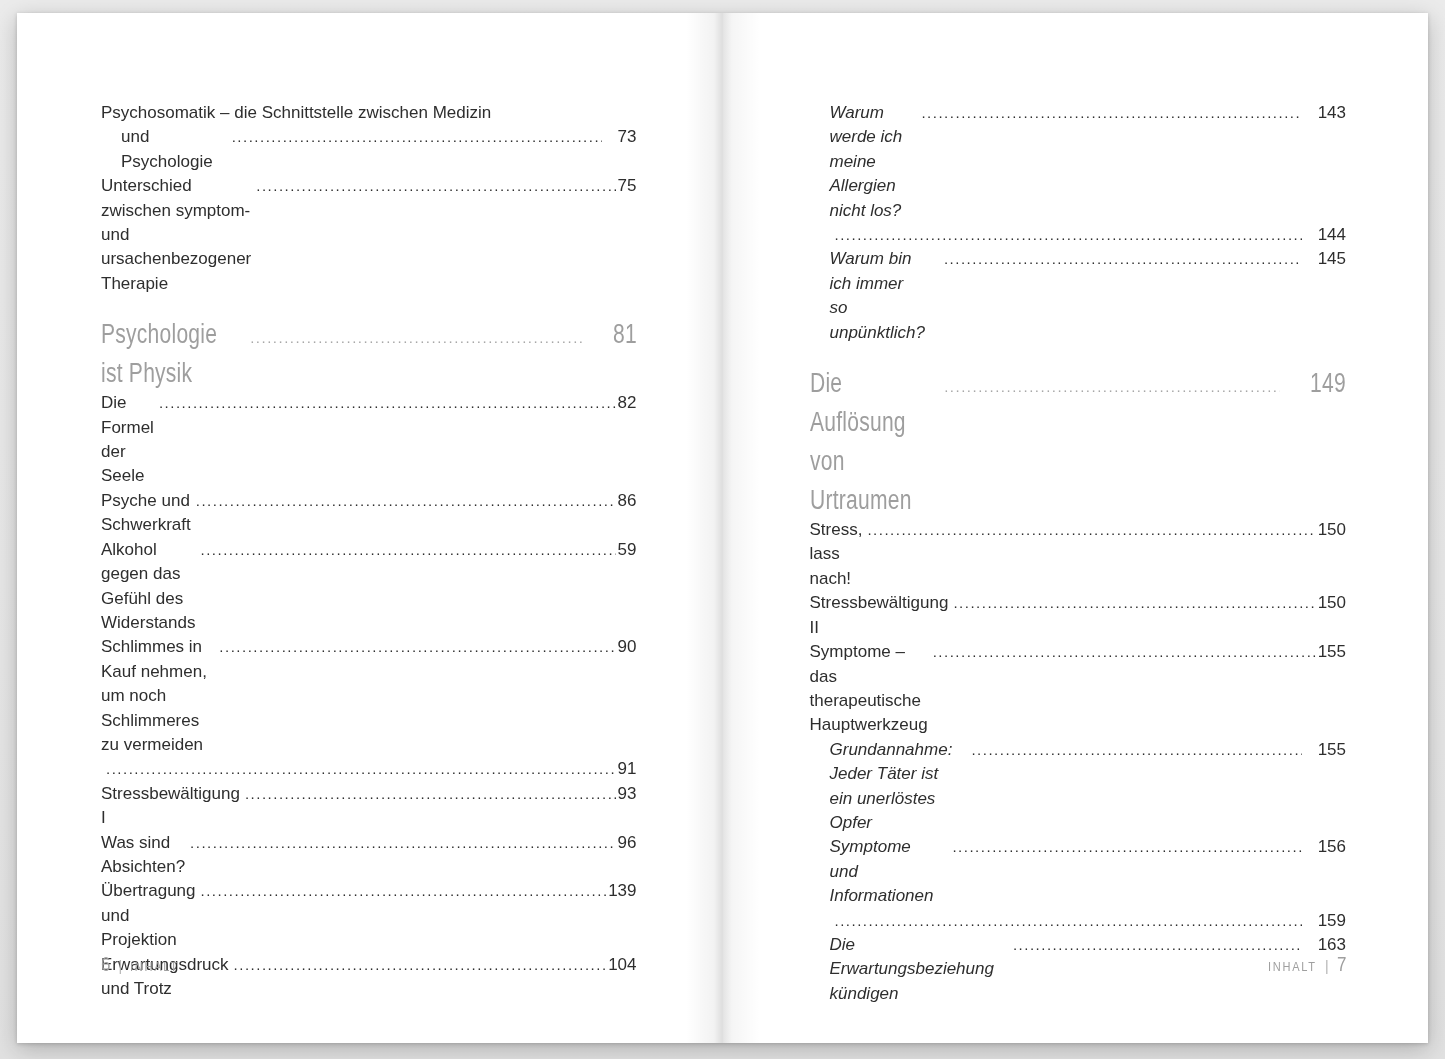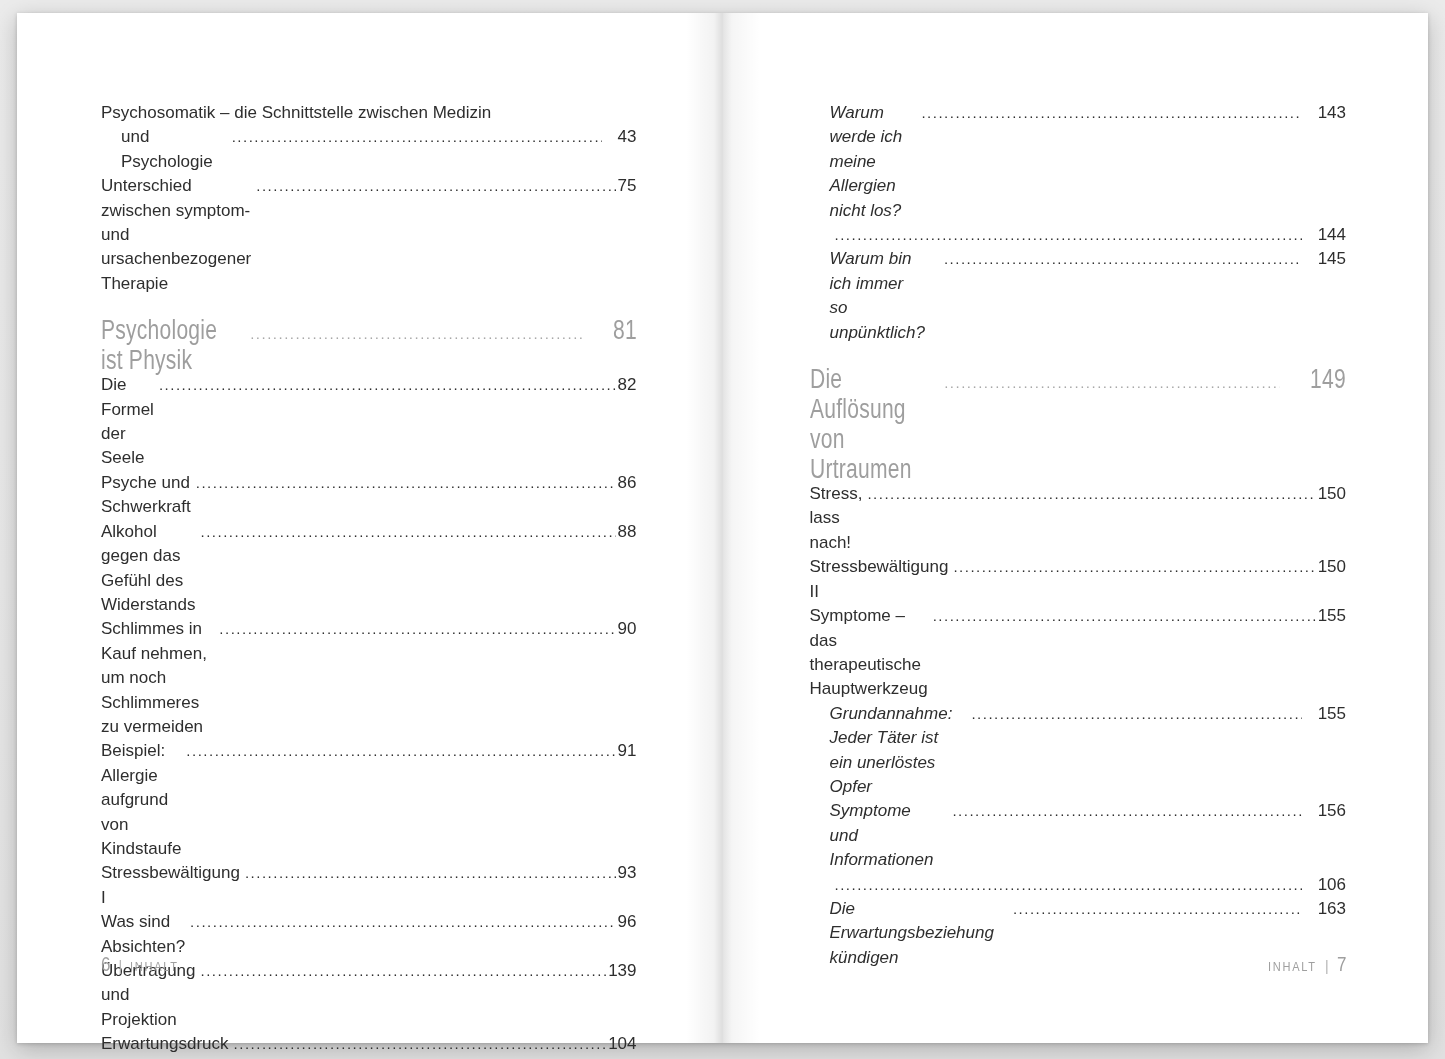--- a/index.html
+++ b/index.html
@@ -43,21 +43,21 @@
   .item-row{
     font-size:17px; line-height:24.4px;
     color:var(--c-body,#2e2e2e);
   }
   .item-row .leader{ color:inherit; }
   .style-italic,
   .style-continuation{ padding-left:20px;gap:14px; }
   .style-italic .i-title{ font-style:italic; }
 
   .heading-row{
-    font-size:27px; line-height:30px;
+    font-size:27px; line-height:39px;
     letter-spacing:0.3px;
     color:var(--c-heading,#9e9e9e);
     margin:19px 0 -2px 0;
     font-weight:400;
     gap:28px;
   }
   .heading-row .leader{ color:#a8a8a8; letter-spacing:1.5px; }
 
   .leader{
     flex:1 1 auto; min-width:0;
@@ -88,21 +88,21 @@
 
     <section class="page page-left">
       <div class="content" id="left-content">
           <div class="toc-section">
             <div class="row item-row style-normal">
               <span class="i-title">Psychosomatik – die Schnittstelle zwischen Medizin</span>
             </div>
             <div class="row item-row style-continuation">
               <span class="i-title">und Psychologie</span>
               <span class="leader">............................................................................................................................................................................................................................................................................................................</span>
-              <span class="i-page">43</span>
+              <span class="i-page">73</span>
             </div>
             <div class="row item-row style-normal">
               <span class="i-title">Unterschied zwischen symptom- und ursachenbezogener Therapie</span>
               <span class="leader">............................................................................................................................................................................................................................................................................................................</span>
               <span class="i-page">75</span>
             </div>
           </div>
           <div class="toc-section">
             <div class="row heading-row">
               <span class="h-title condense" style="transform: scaleX(0.78); transform-origin: left center; margin-right: -32.78px;">Psychologie ist Physik</span>
@@ -115,29 +115,28 @@
               <span class="i-page">82</span>
             </div>
             <div class="row item-row style-normal">
               <span class="i-title">Psyche und Schwerkraft</span>
               <span class="leader">............................................................................................................................................................................................................................................................................................................</span>
               <span class="i-page">86</span>
             </div>
             <div class="row item-row style-normal">
               <span class="i-title">Alkohol gegen das Gefühl des Widerstands</span>
               <span class="leader">............................................................................................................................................................................................................................................................................................................</span>
-              <span class="i-page">88</span>
+              <span class="i-page">59</span>
             </div>
             <div class="row item-row style-normal">
               <span class="i-title">Schlimmes in Kauf nehmen, um noch Schlimmeres zu vermeiden</span>
               <span class="leader">............................................................................................................................................................................................................................................................................................................</span>
               <span class="i-page">90</span>
             </div>
             <div class="row item-row style-normal">
-              <span class="i-title">Beispiel: Allergie aufgrund von Kindstaufe</span>
               <span class="leader">............................................................................................................................................................................................................................................................................................................</span>
               <span class="i-page">91</span>
             </div>
             <div class="row item-row style-normal">
               <span class="i-title">Stressbewältigung I</span>
               <span class="leader">............................................................................................................................................................................................................................................................................................................</span>
               <span class="i-page">93</span>
             </div>
             <div class="row item-row style-normal">
               <span class="i-title">Was sind Absichten?</span>
@@ -207,21 +206,21 @@
               <span class="leader">............................................................................................................................................................................................................................................................................................................</span>
               <span class="i-page">155</span>
             </div>
             <div class="row item-row style-italic">
               <span class="i-title">Symptome und Informationen</span>
               <span class="leader">............................................................................................................................................................................................................................................................................................................</span>
               <span class="i-page">156</span>
             </div>
             <div class="row item-row style-italic">
               <span class="leader">............................................................................................................................................................................................................................................................................................................</span>
-              <span class="i-page">106</span>
+              <span class="i-page">159</span>
             </div>
             <div class="row item-row style-italic">
               <span class="i-title">Die Erwartungsbeziehung kündigen</span>
               <span class="leader">............................................................................................................................................................................................................................................................................................................</span>
               <span class="i-page">163</span>
             </div>
           </div>
         </div>
       <div class="footer footer-right">
         <span class="f-label condense" style="transform: scaleX(0.85); transform-origin: left center; margin-right: -8.55px;">INHALT</span>

